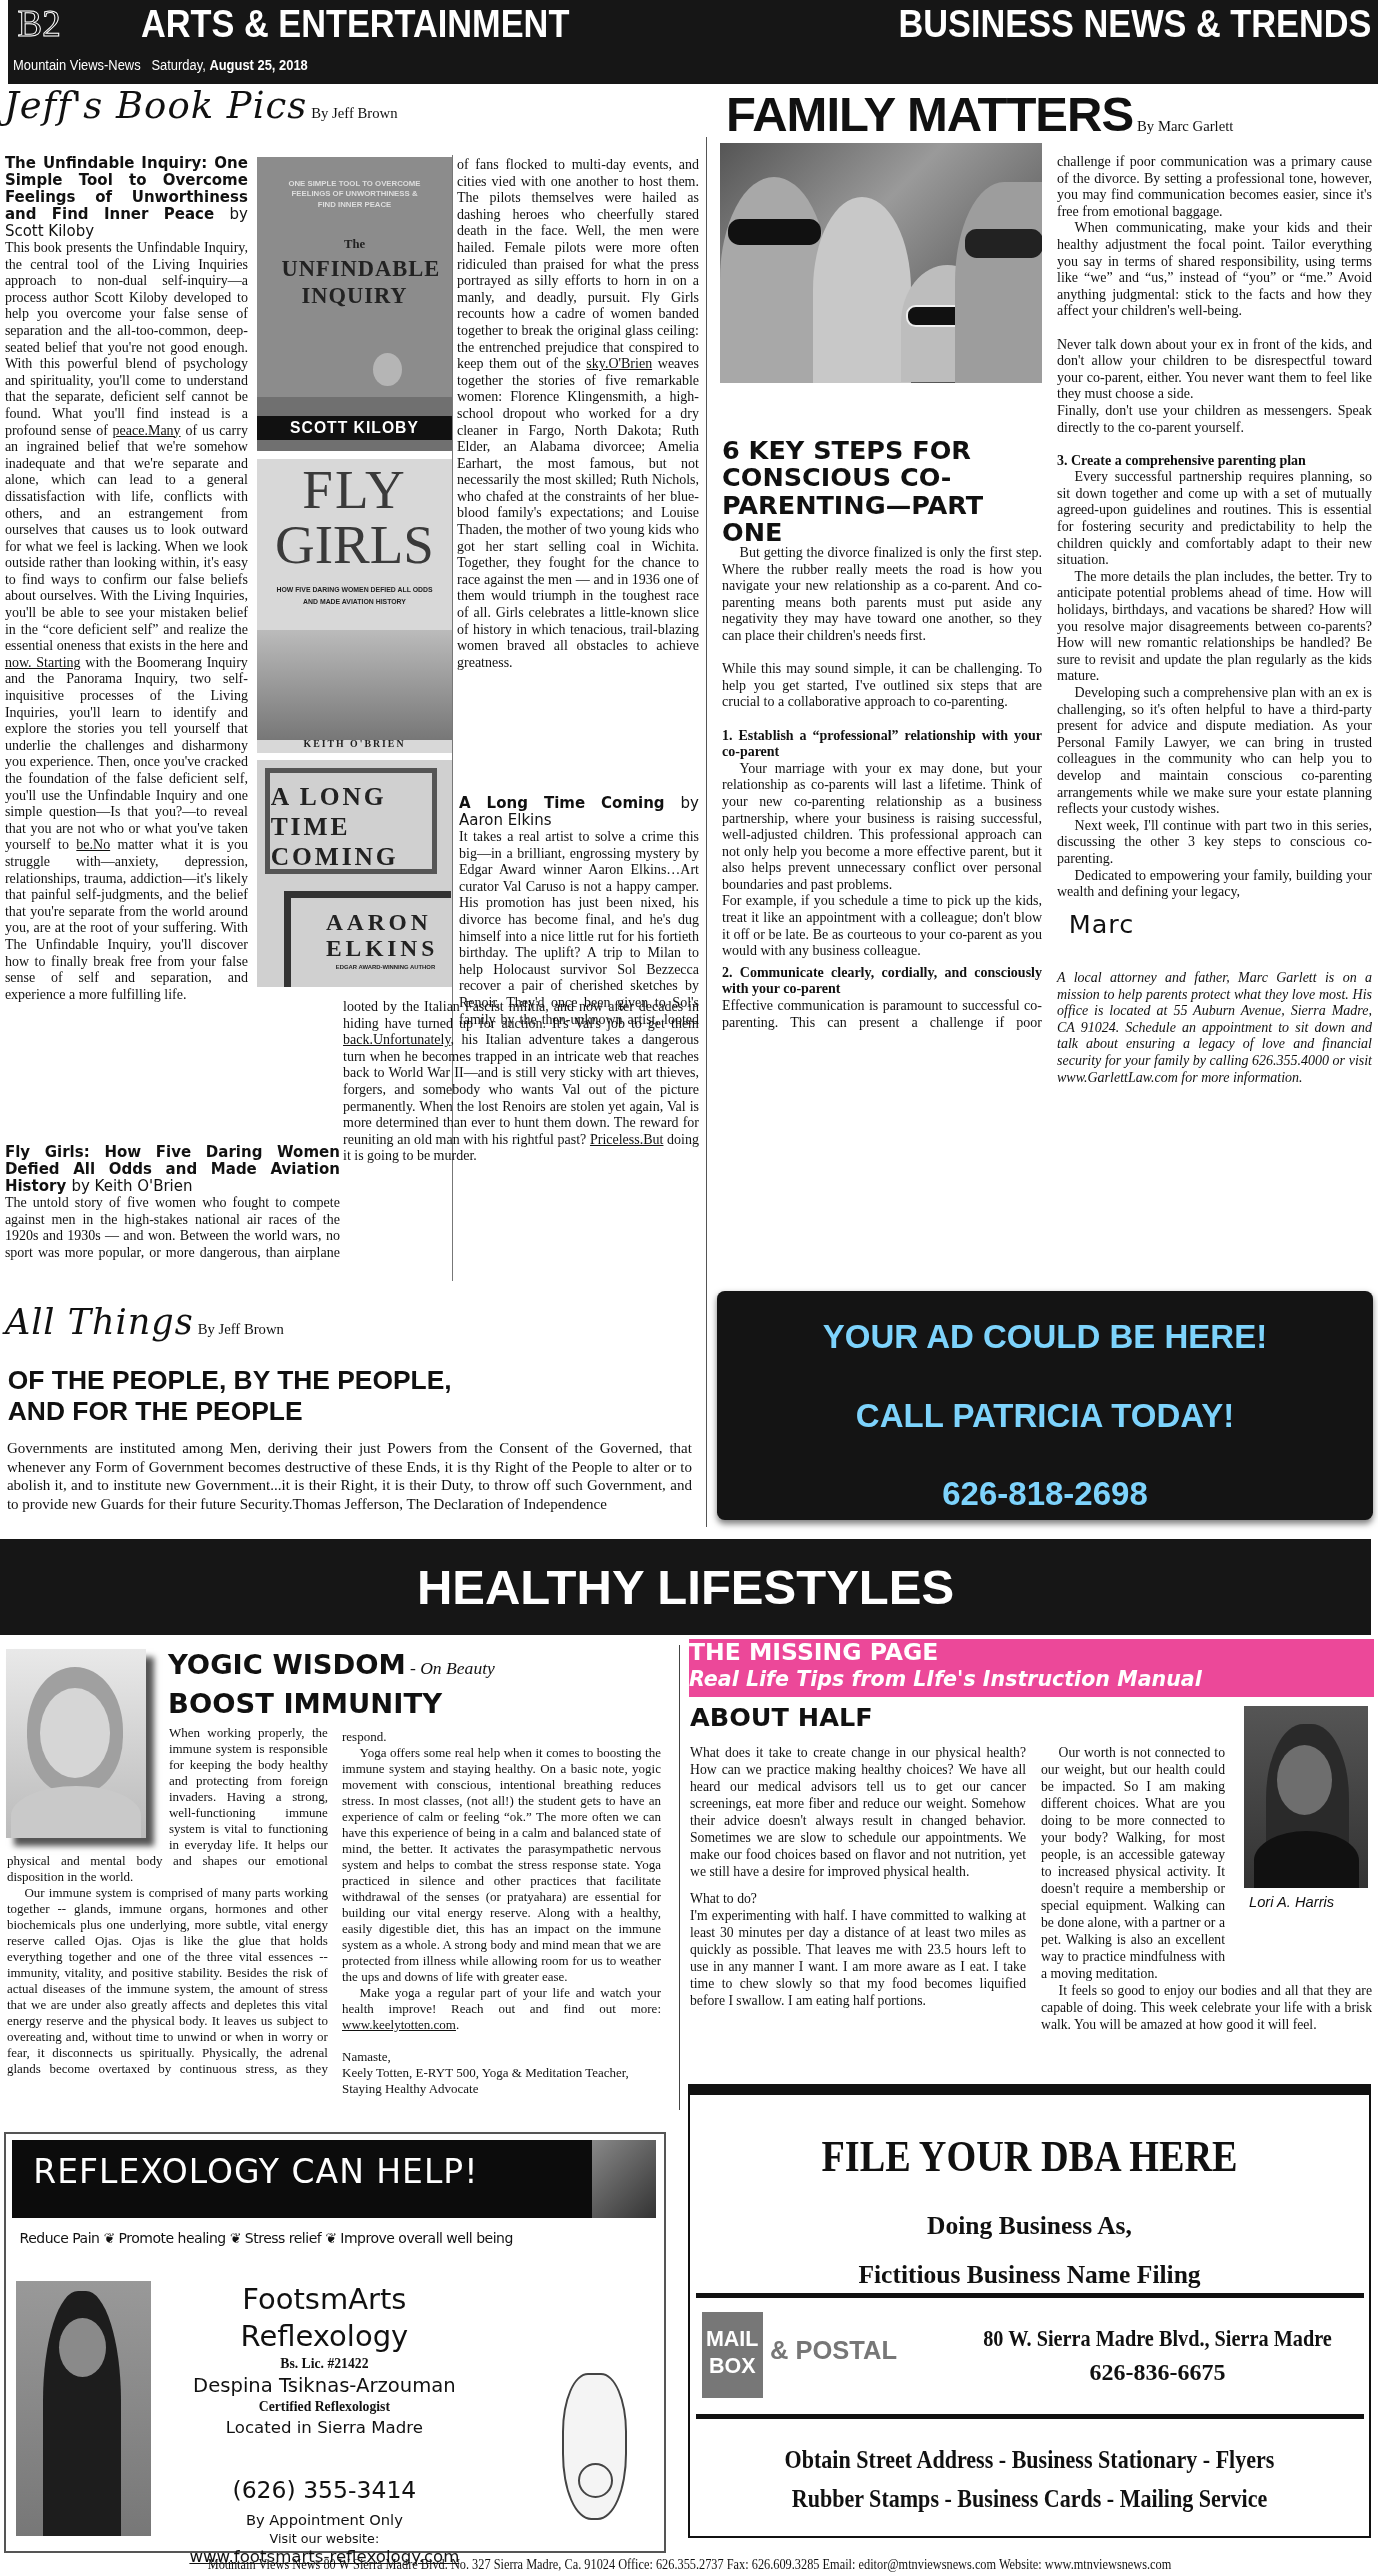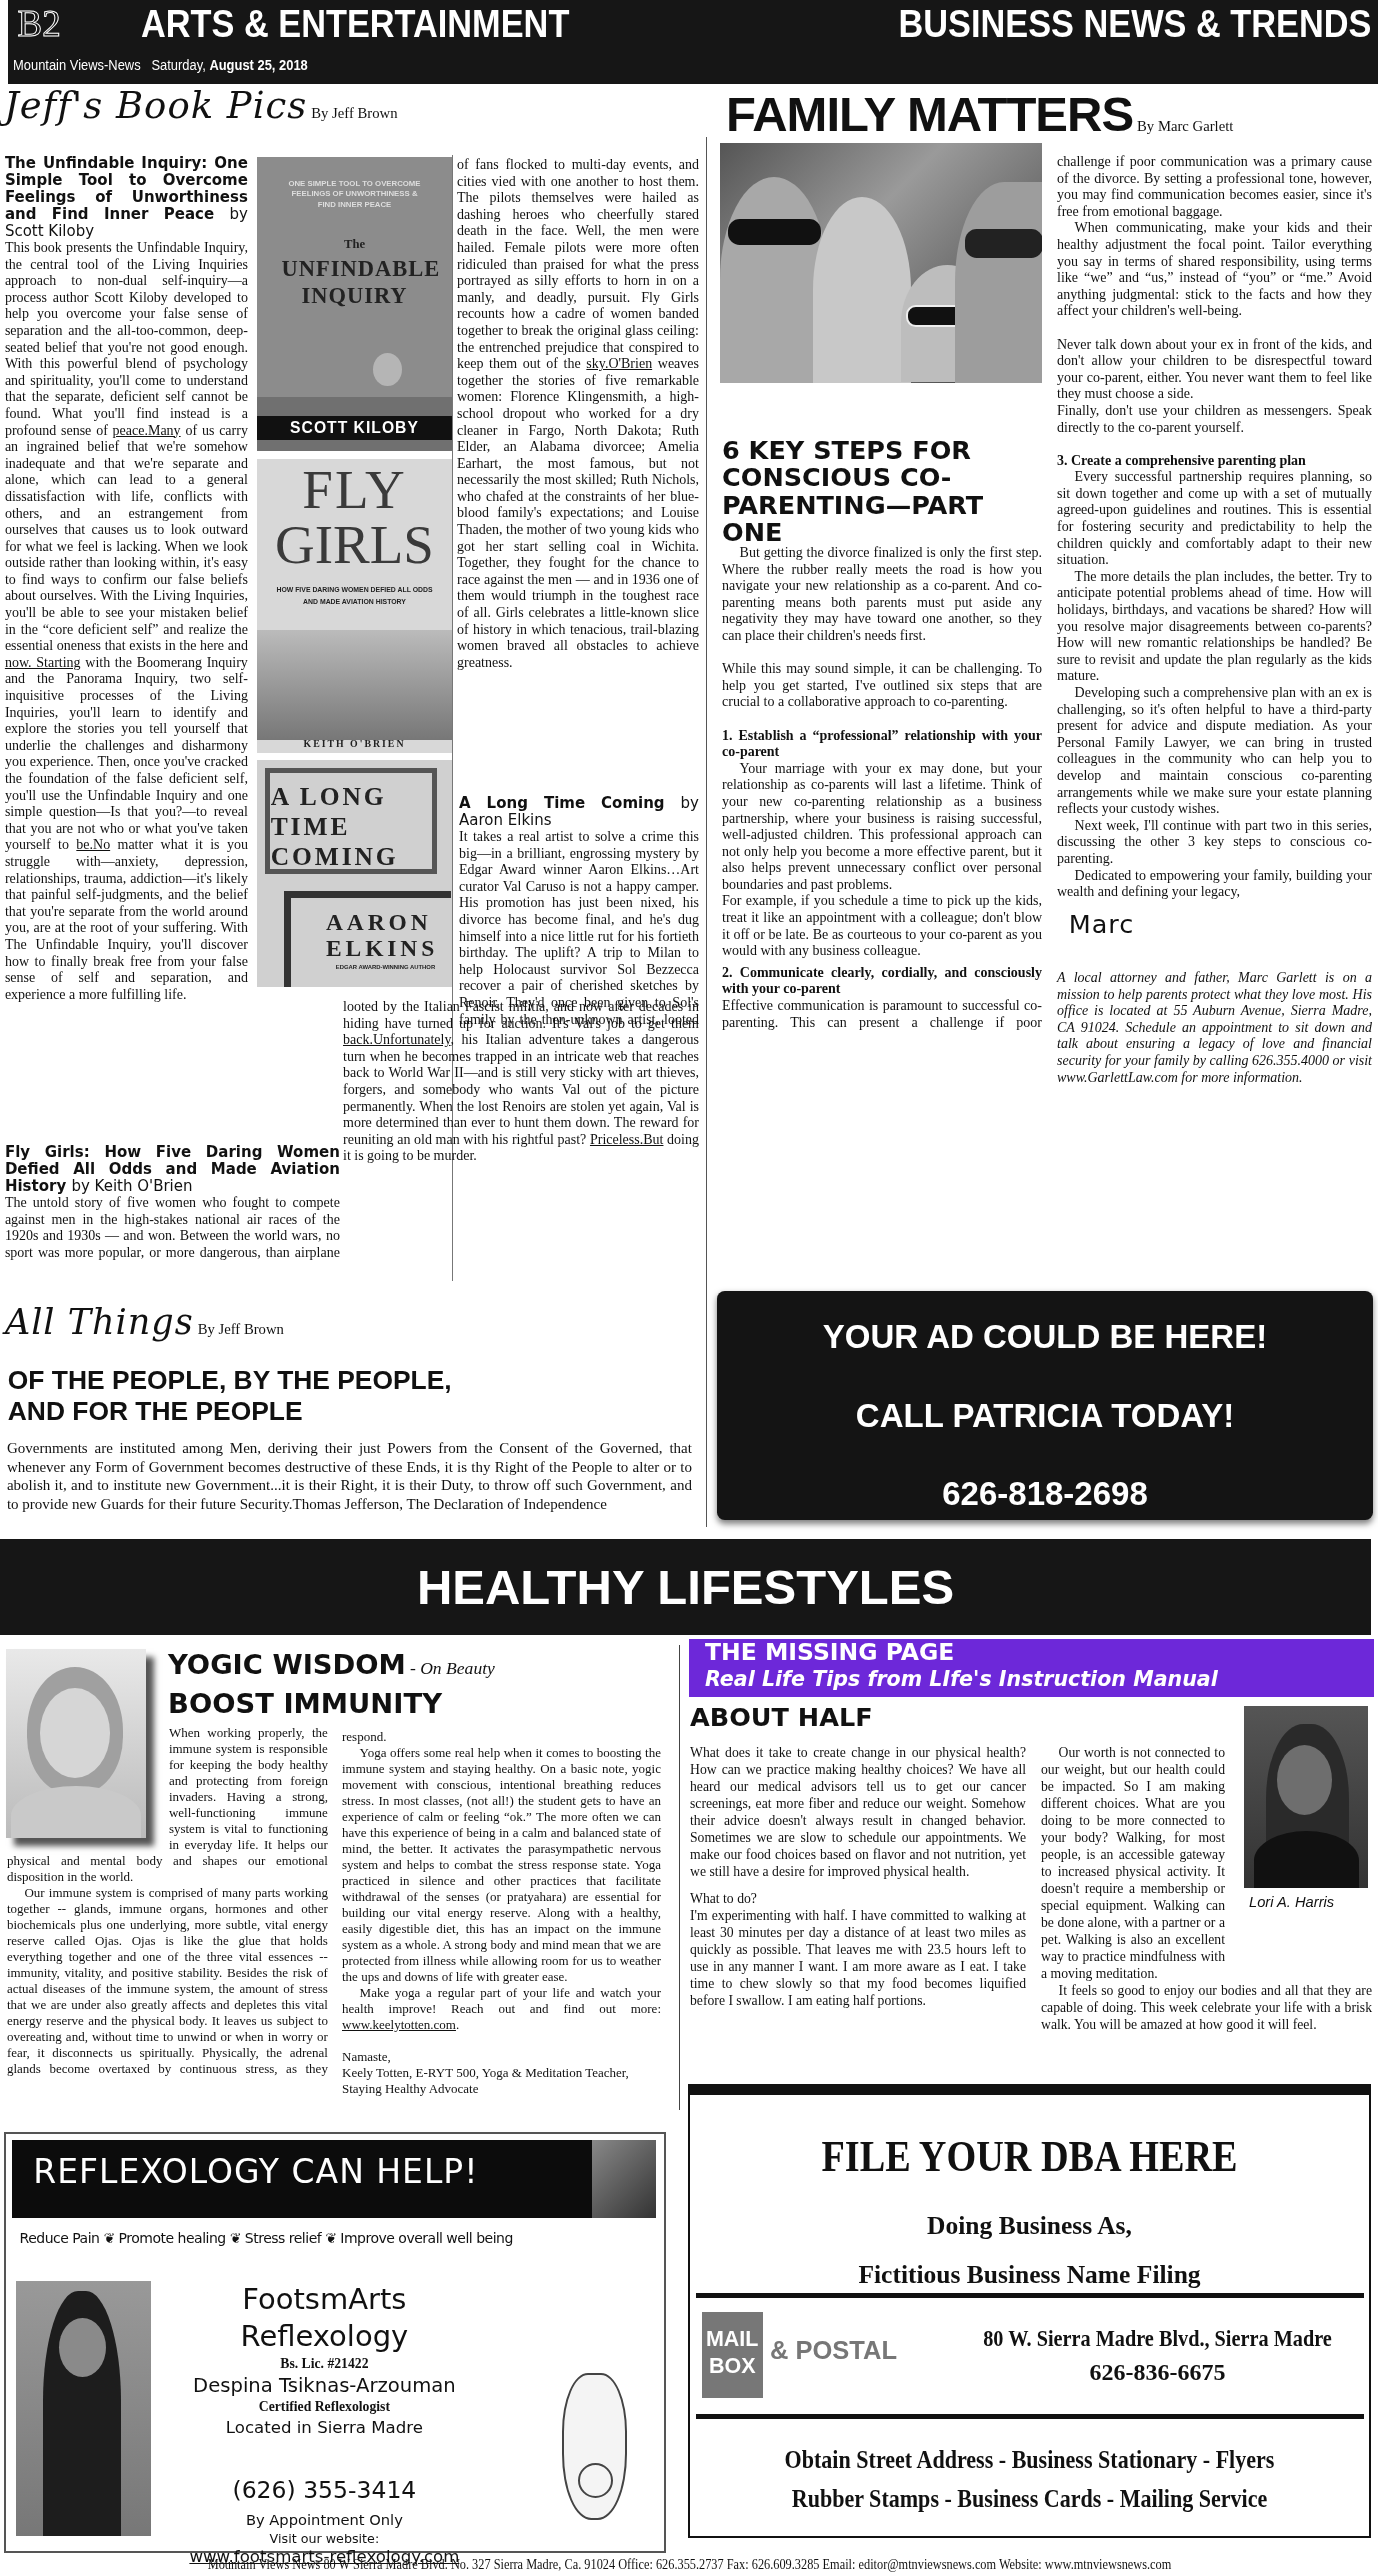--- a/index.html
+++ b/index.html
@@ -26,21 +26,21 @@
   .book-head { font-family: "DejaVu Sans", sans-serif; font-weight: bold; font-size: 15px; line-height: 17px; text-align: justify; }
   .book-head .by { font-weight: normal; }
 
   .col-rule { position: absolute; width: 1px; background: #777; }
 
   .family-title { font-family: "Liberation Sans", sans-serif; font-weight: bold; font-size: 49px; letter-spacing: -1px; }
   .coparent-title { font-family: "DejaVu Sans", sans-serif; font-weight: bold; font-size: 25.5px; line-height: 27.4px; }
   .step-head { font-weight: bold; }
   .indent { text-indent: 17.6px; }
 
-  .ad-black { background: #141414; color: #ffffff; border-radius: 7.8px; box-shadow: 0 3.9px 5.9px rgba(0,0,0,0.5); text-align: center; font-family: "Liberation Sans", sans-serif; font-weight: bold; }
+  .ad-black { background: #141414; color: #7dd3fc; border-radius: 7.8px; box-shadow: 0 3.9px 5.9px rgba(0,0,0,0.5); text-align: center; font-family: "Liberation Sans", sans-serif; font-weight: bold; }
 
   .banner { background: #161616; color: #fff; text-align: center; font-family: "Liberation Sans", sans-serif; font-weight: bold; }
 
   .foot-ad-frame { border: 2px solid #222; }
 </style>
 </head>
 <body>
 
 <header id="masthead" class="abs">
   <div class="page-num">B2</div>
@@ -226,21 +226,21 @@
     <p class="indent"><span>Make yoga a regular part of your life and watch your health improve! Reach out and find out more: </span><span class="u">www.keelytotten.com</span><span>.</span></p>
     <p style="margin-top:15.7px;">Namaste,</p>
     <p>Keely Totten, E-RYT 500, Yoga &amp; Meditation Teacher,</p>
     <p>Staying Healthy Advocate</p>
   </div>
 </section>
 
 <div class="col-rule" style="left:679px; top:1645px; height:465px; background:#444;"></div>
 
 <section>
-  <div class="abs" style="left:689px; top:1639px; width:685px; height:58px; background:#6d28d9; color:#fff; padding-left:16px;">
+  <div class="abs" style="left:689px; top:1639px; width:685px; height:58px; background:#ec4899; color:#fff; padding-left:0;">
     <div style="font-family:'DejaVu Sans',sans-serif; font-weight:bold; font-size:23.5px; line-height:27.4px;">THE MISSING PAGE</div>
     <div style="font-family:'DejaVu Sans',sans-serif; font-weight:bold; font-style:italic; font-size:20.6px; line-height:27.4px;">Real Life Tips from LIfe's Instruction Manual</div>
   </div>
   <div class="abs" style="left:690px; top:1702px; font-family:'DejaVu Sans',sans-serif; font-weight:bold; font-size:25.5px;">ABOUT HALF</div>
 
   <div class="abs body-text" style="left:690px; top:1744px; width:336px; font-size:13.7px; line-height:17px;">
     <p>What does it take to create change in our physical health?  How can we practice making healthy choices? We have all heard our medical advisors tell us to get our cancer screenings, eat more fiber and reduce our weight.  Somehow their advice doesn't always result in changed behavior.  Sometimes we are slow to schedule our appointments.  We make our food choices based on flavor and not nutrition, yet we still have a desire for improved physical health.</p>
     <p style="margin-top:10px; font-weight:normal;">What to do?</p>
     <p>I'm experimenting with half.  I have committed to walking at least 30 minutes per day a distance of at least two miles as quickly as possible.  That leaves me with 23.5 hours left to use in any manner I want.  I am more aware as I eat.  I take time to chew slowly so that my food becomes liquified before I swallow.  I am eating half portions.</p>
   </div>

